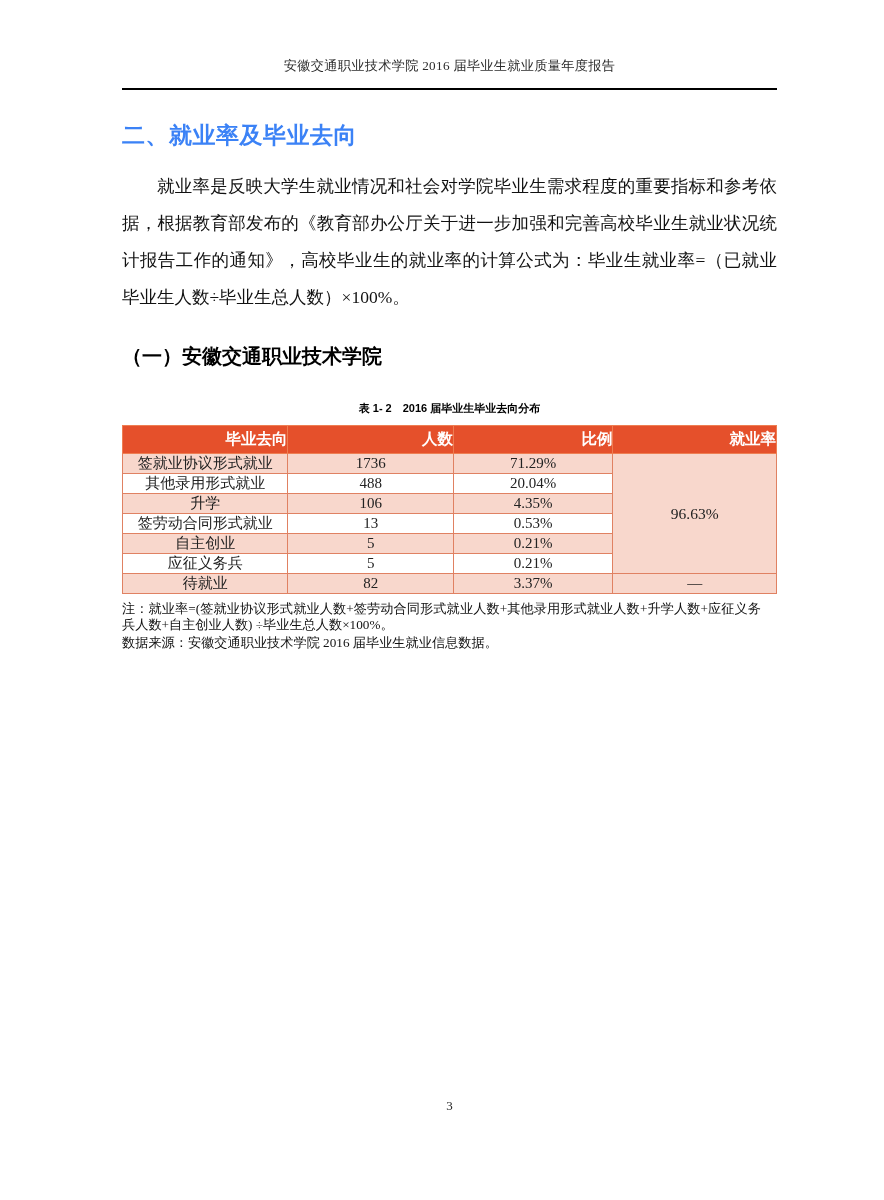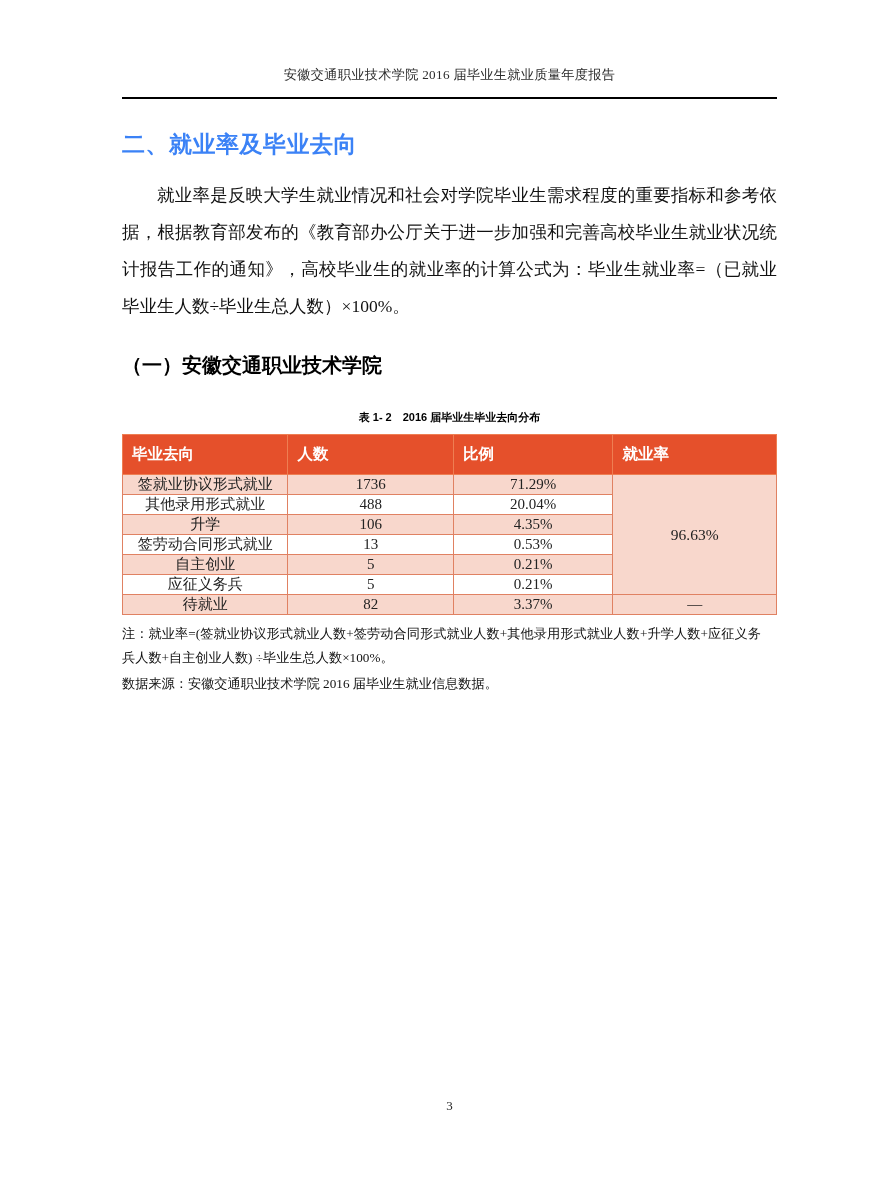--- a/index.html
+++ b/index.html
@@ -7,21 +7,21 @@
   body {
     width: 884px; height: 1200px;
     background: #ffffff;
     font-family: "Liberation Serif", "DejaVu Serif", serif;
     color: #1a1a1a;
     position: relative;
     overflow: hidden;
   }
   .content {
     position: absolute;
-    left: 122px; top: 17px;
+    left: 122px; top: 8px;
     width: 655px;
   }
   
   .running-header { padding-top: 49px; }
   .rh-title {
     text-align: center;
     font-size: 13.2px;
     color: #2b2b2b;
     letter-spacing: 0.3px;
   }
@@ -76,42 +76,42 @@
   table.dest col.c3 { width: 24.4%; }
   table.dest col.c4 { width: 25.0%; }
   table.dest th {
     background: var(--table-header-bg, #e5502b);
     border: 1px solid var(--table-header-border, #ee7e52);
     color: #fff;
     font-family: "Liberation Sans", "DejaVu Sans", sans-serif;
     font-size: 15.5px;
     font-weight: 700;
     height: 28px;
-    text-align: left;
-    padding: 9px;
+    text-align: right;
+    padding: 0;
   }
   table.dest td {
     border: 1px solid var(--table-border, #e08162);
     height: 15px;
     padding: 0;
     text-align: center;
     font-size: 15px;
     color: #222;
     background: #ffffff;
   }
   table.dest tr.pink td { background: var(--table-row-pink, #f8d7cc); }
   table.dest td.merged {
     background: var(--table-row-pink, #f8d7cc);
     font-size: 15.5px;
   }
   
   p.note {
     margin: 7px 16px 0 0;
     font-size: 13.2px;
-    line-height: 24px;
+    line-height: 16px;
     text-align: justify;
     color: #111;
   }
   p.note.source { margin-top: 2px; }
   
   .page-number {
     position: absolute;
     left: 122px; top: 1098px;
     width: 655px;
     text-align: center;

